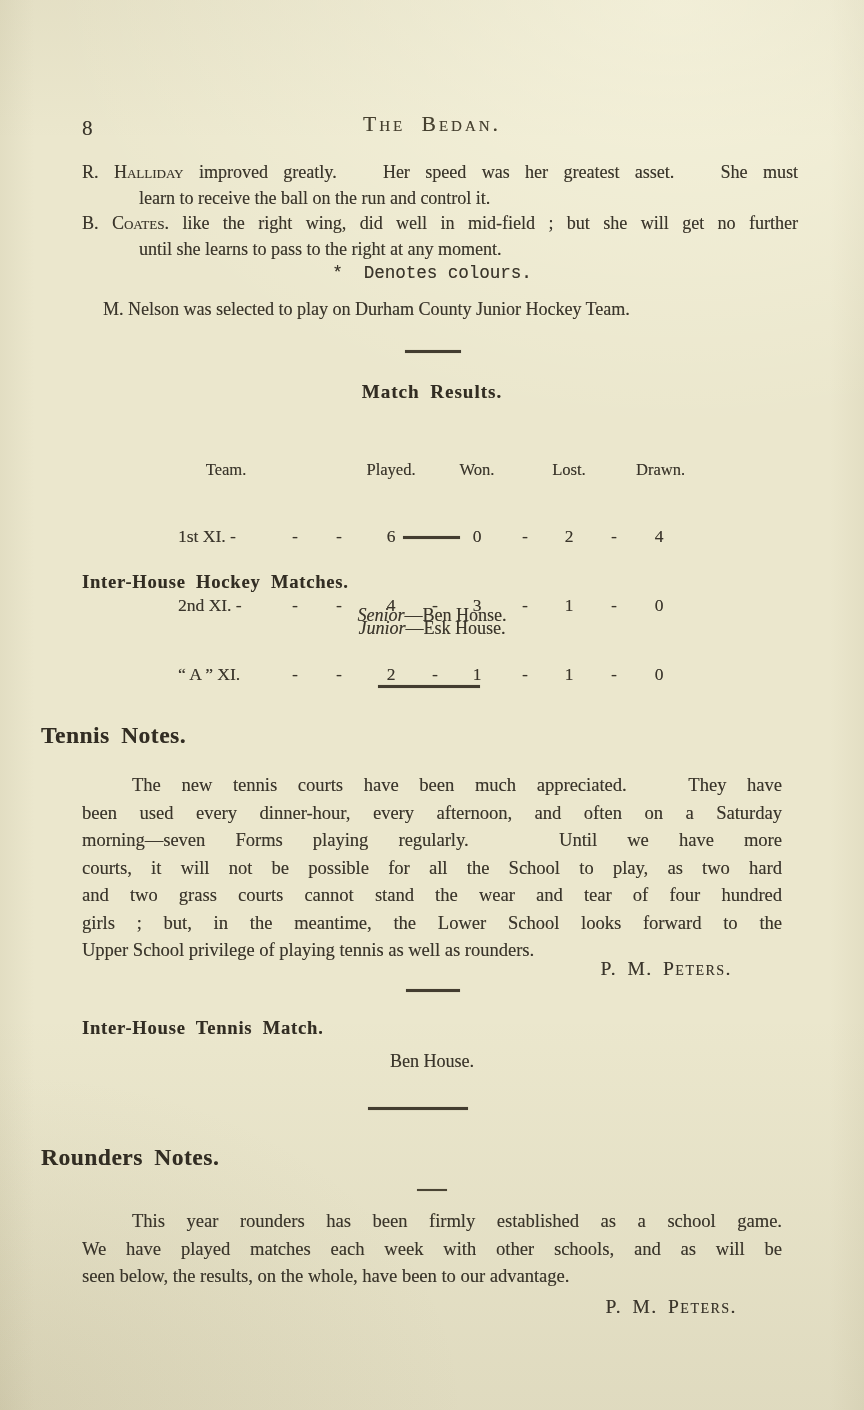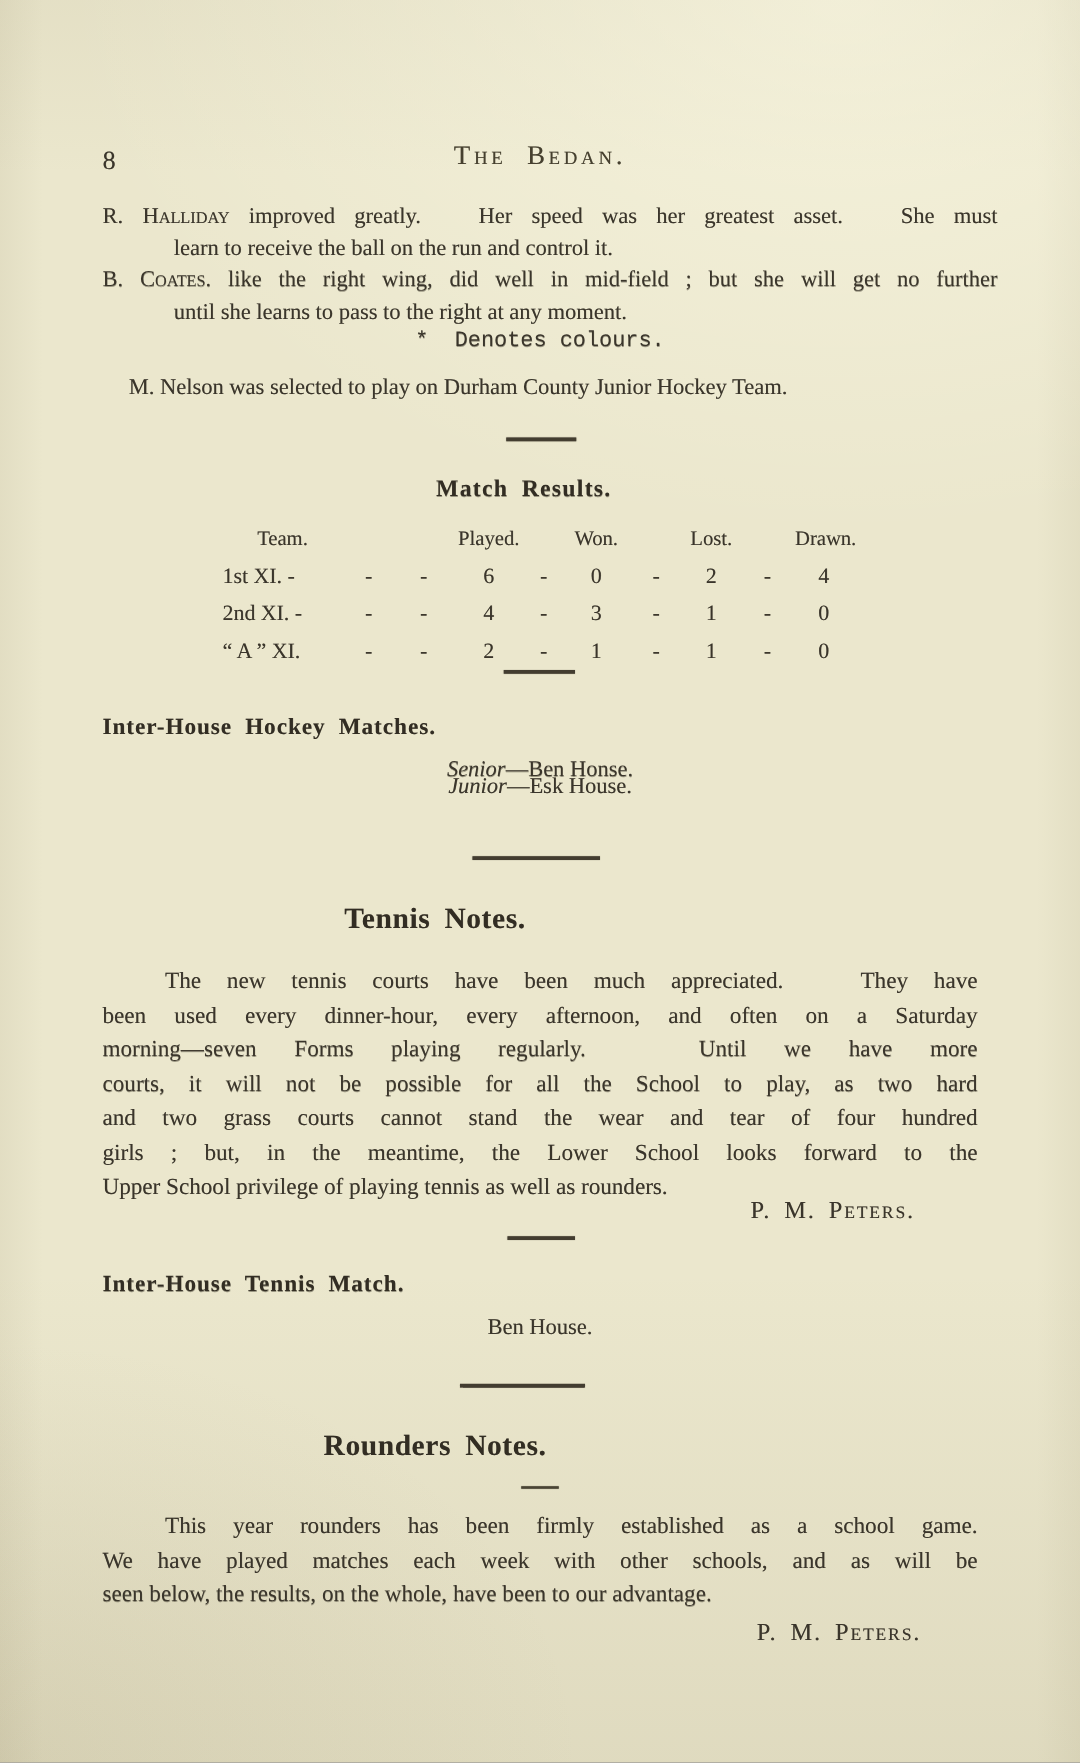--- a/index.html
+++ b/index.html
@@ -30,35 +30,35 @@
   .jline{text-align:justify;text-align-last:justify;}
   .jline.last{text-align-last:left;}
   .comment .l2{padding-left:57px;}
 
   .center-note{left:82px;width:700px;text-align:center;font-size:17.5px;font-family:Liberation Mono, monospace;}
   .nelson{left:103px;font-size:18px;}
 
   .rule{position:absolute;height:2.5px;background:#433d30;box-shadow:0 0 0.8px rgba(67,61,48,0.7);}
   .rule.thin{height:1.8px;background:#4a4434;}
 
-  .mr-title{left:69px;top:381px;width:700px;text-align:center;font-size:19px;font-weight:bold;
+  .mr-title{left:82px;top:381px;width:700px;text-align:center;font-size:19px;font-weight:bold;
     letter-spacing:1px;word-spacing:5px;color:var(--heading-ink,#322d23);}
   .mr-table{left:178px;top:419px;width:504px;font-size:17.5px;}
-  .mr-row{display:grid;grid-template-columns:96px 42px 46px 58px 30px 54px 42px 46px 44px 46px;height:30px;align-items:center;}
+  .mr-row{display:grid;grid-template-columns:96px 42px 46px 58px 30px 54px 42px 46px 44px 46px;height:30px;align-items:center;margin-top:39px;}
   .mr-row.mr-head{height:24px;font-size:16.5px;margin-bottom:2px;}
   .mr-row .team{text-align:left;white-space:nowrap;}
   .mr-row.mr-head .team{text-align:center;}
   .mr-row .v,.mr-row .d{text-align:center;white-space:nowrap;}
 
   .sec-title{left:82px;width:700px;font-size:18.5px;font-weight:bold;
     letter-spacing:0.8px;word-spacing:5px;color:var(--heading-ink,#322d23);}
   .house-line{left:82px;width:700px;text-align:center;font-size:18px;}
 
-  .big-title{left:0;width:696px;text-align:center;font-size:23.5px;font-weight:bold;
-    letter-spacing:0.5px;word-spacing:5px;color:var(--heading-ink,#322d23);}
+  .big-title{left:0;width:696px;font-size:23.5px;font-weight:bold;
+    letter-spacing:0.5px;word-spacing:5px;color:var(--heading-ink,#322d23);padding-left:41px;}
 
   .para{left:82px;width:700px;font-size:18.5px;line-height:27.5px;}
   .ind{text-indent:50px;}
 
   .signature{left:82px;width:700px;box-sizing:border-box;text-align:right;
     font-variant:small-caps;font-size:19.5px;letter-spacing:1.5px;word-spacing:4px;}
 </style>
 </head>
 <body>
 

